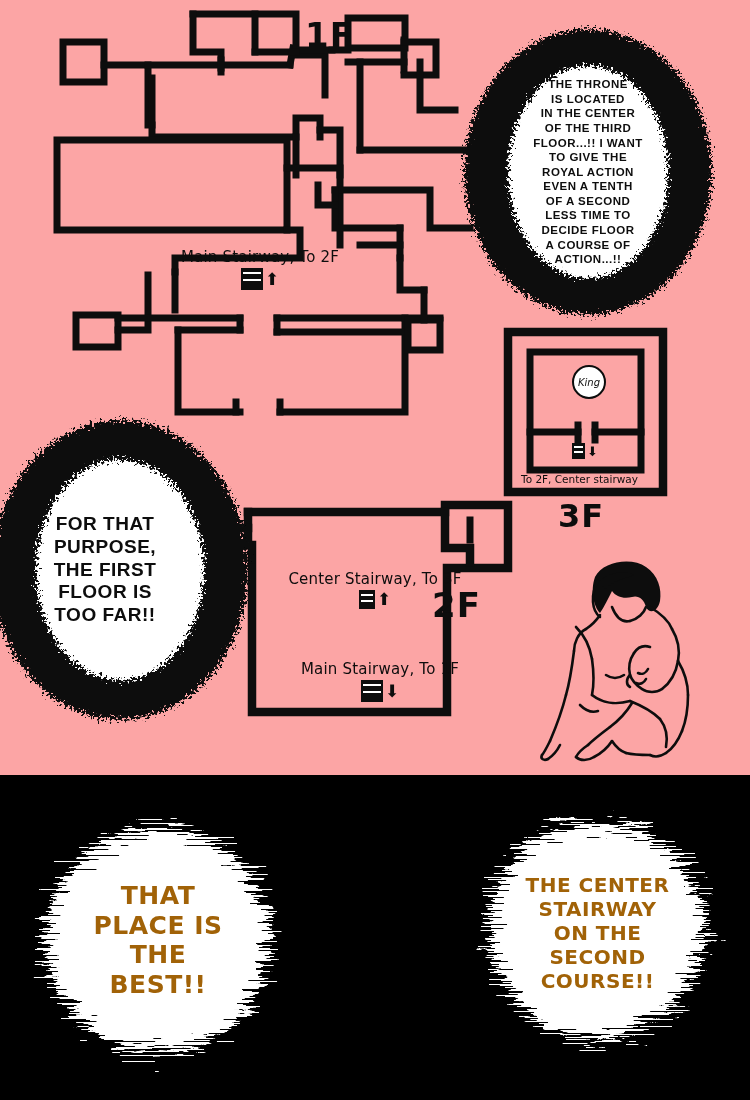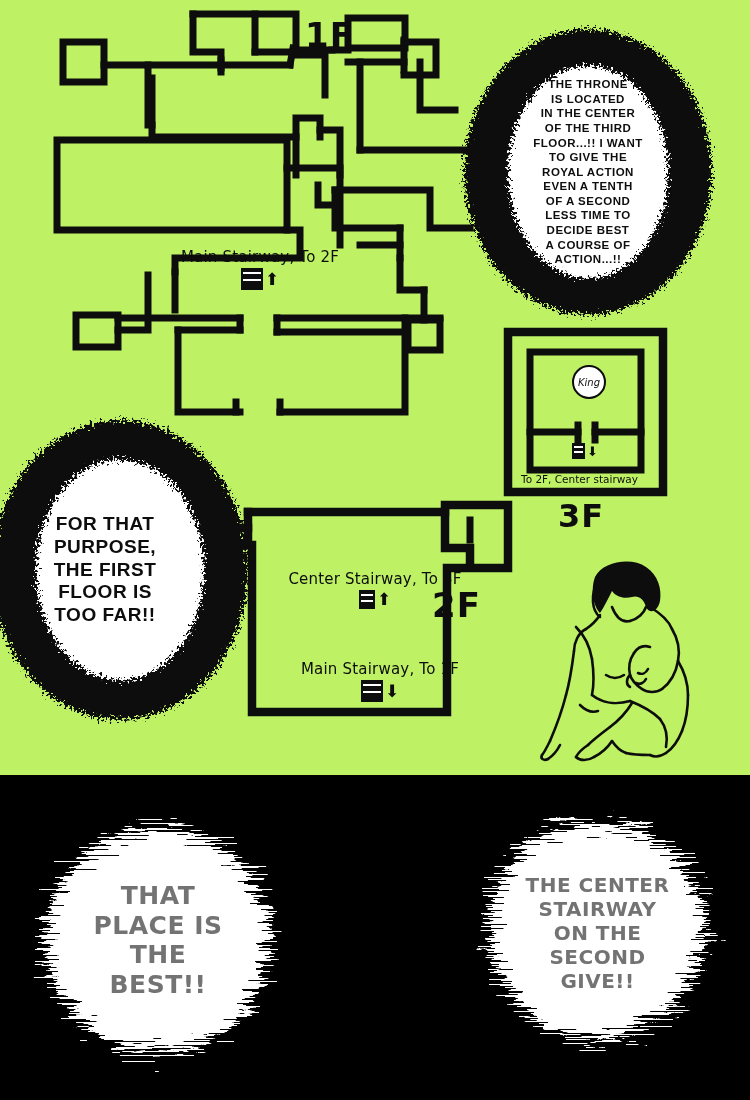--- a/index.html
+++ b/index.html
@@ -18,21 +18,21 @@
     overflow: hidden;
   }
 
   
   .panel {
     position: absolute;
     overflow: hidden;
   }
   #panel-top {
     left: 0; top: 0; width: 750px; height: 775px;
-    background: #bef264;
+    background: #fca5a5;
   }
   #panel-divider {
     position: absolute;
     left: 0; top: 775px; width: 750px; height: 8px;
     background: #000000;
   }
   #panel-bottom {
     left: 0; top: 783px; width: 750px; height: 317px;
     background: #000000;
   }
@@ -198,21 +198,21 @@
   .burst-text {
     position: absolute;
     left: 0; top: 0;
     width: 100%; height: 100%;
     display: flex;
     align-items: center;
     justify-content: center;
     text-align: center;
     font-family: "DejaVu Sans", sans-serif;
     font-weight: 700;
-    color: #737373;
+    color: #a16207;
     letter-spacing: 0.5px;
     user-select: none;
     pointer-events: none;
   }
   #burst-best { left: 8px; top: 795px; width: 300px; height: 290px; }
   #burst-best .burst-text { font-size: 25px; line-height: 1.18; }
   #burst-best .burst-text .inner { width: 150px; }
 
   #burst-center { left: 455px; top: 788px; width: 285px; height: 290px; }
   #burst-center .burst-text { font-size: 20px; line-height: 1.2; }
@@ -448,21 +448,21 @@
           <span>THE THRONE</span>
           <span>IS LOCATED</span>
           <span>IN THE CENTER</span>
           <span>OF THE THIRD</span>
           <span>FLOOR...!! I WANT</span>
           <span>TO GIVE THE</span>
           <span>ROYAL ACTION</span>
           <span>EVEN A TENTH</span>
           <span>OF A SECOND</span>
           <span>LESS TIME TO</span>
-          <span>DECIDE BEST</span>
+          <span>DECIDE FLOOR</span>
           <span>A COURSE OF</span>
           <span>ACTION...!!</span>
         </div>
       </div>
     </div>
 
     <div class="jag-balloon" id="balloon-firstfloor">
       <svg viewBox="0 0 270 320" width="270" height="320">
         <defs>
           <filter id="rough2" x="-20%" y="-20%" width="140%" height="140%">
@@ -534,18 +534,18 @@
       </g>
       <circle cx="142" cy="142" r="74" fill="#ffffff"></circle>
     </svg>
     <div class="burst-text">
       <div class="inner">
         <span>THE</span>
         <span>CENTER</span>
         <span>STAIRWAY</span>
         <span>ON THE</span>
         <span>SECOND</span>
-        <span>GIVE!!</span>
+        <span>COURSE!!</span>
       </div>
     </div>
   </div>
 
 </div>
 
 </body></html>

